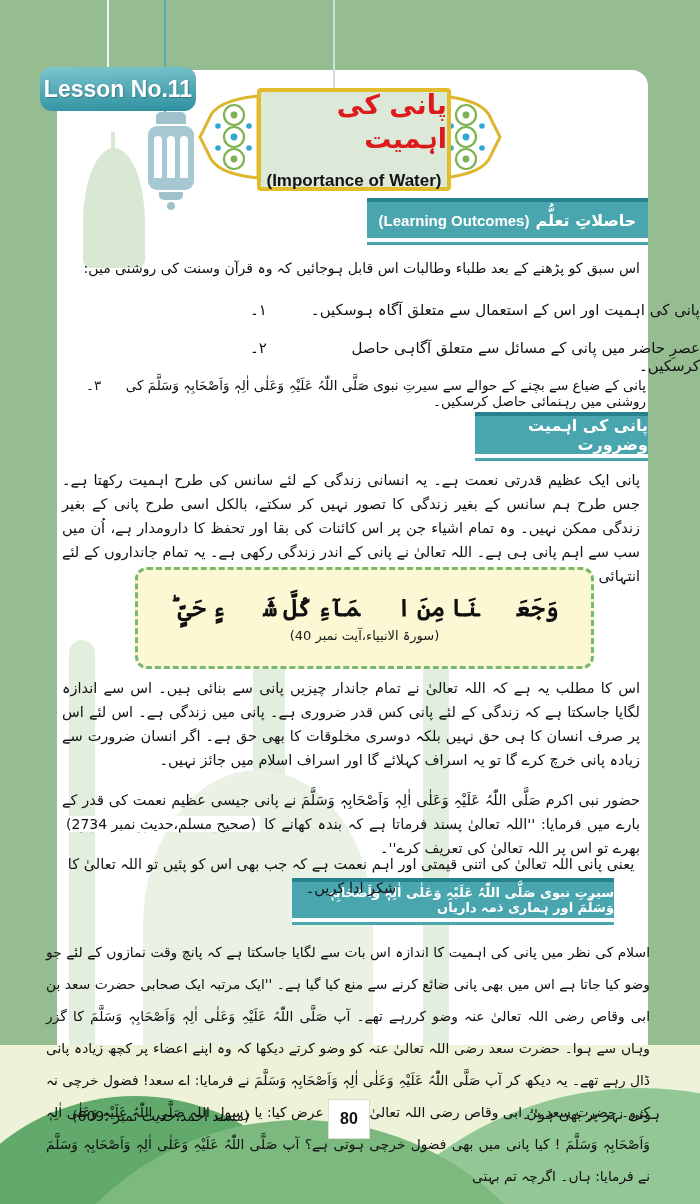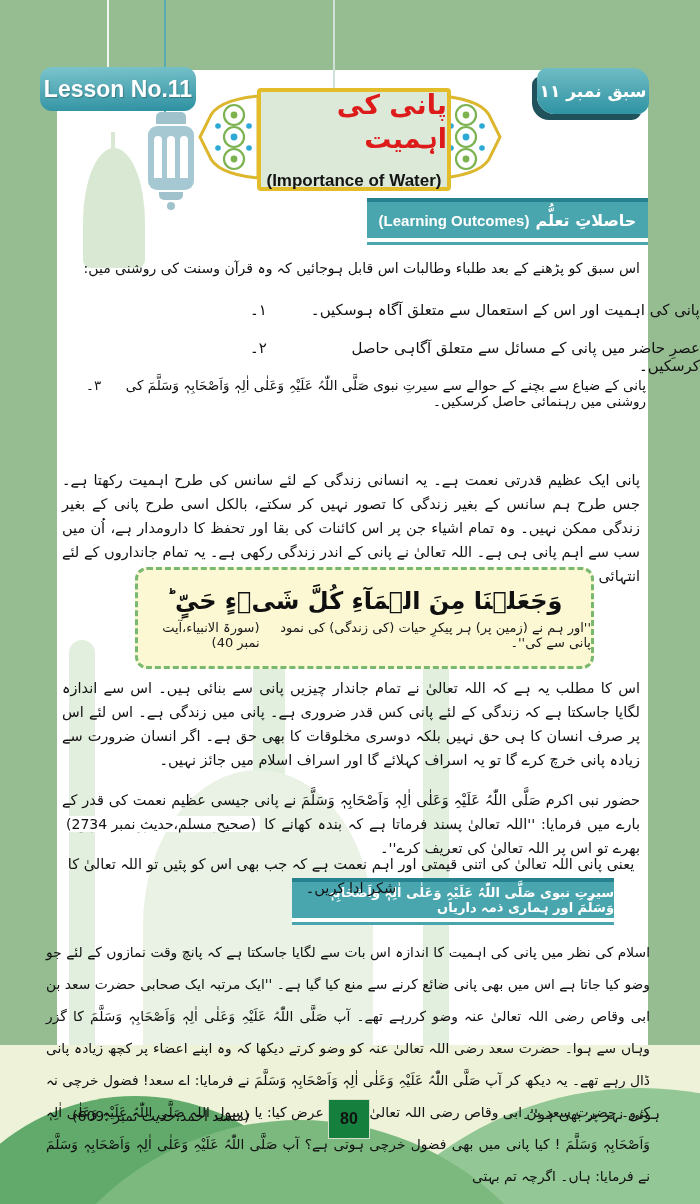--- a/index.html
+++ b/index.html
@@ -66,34 +66,34 @@
   .it3{left:86px;top:377px;gap:12px;font-size:13.5px;width:560px;}
   .para{text-align:justify;font-size:14.5px;line-height:24px;}
   .p1{left:62px;top:468px;width:578px;}
   .p2{left:62px;top:676px;width:578px;}
   .p3{left:62px;top:788px;width:578px;}
   .p4{left:62px;top:852px;width:578px;text-align:center;}
   .p5{left:46px;top:936px;width:604px;font-size:13.8px;line-height:32px;}
   .verse{position:absolute;left:135px;top:567px;width:453px;height:96px;z-index:6;
          background:#fcf8d4;border:3px dashed #79b86f;border-radius:12px;
          display:flex;flex-direction:column;align-items:center;justify-content:center;direction:rtl;}
-  .verse-ar{font-size:24px;font-weight:bold;color:#101010;line-height:1.3;}
+  .verse-ar{font-size:24px;font-weight:bold;color:#101010;line-height:1.3;font-family:Liberation Serif, serif;}
   .verse-tr{font-size:13px;color:#1a1a1a;margin-top:3px;display:flex;gap:10px;direction:rtl;}
   .cite{position:absolute;z-index:7;direction:ltr;font-weight:normal;color:#111;}
   .cite1{left:62px;top:816px;font-size:14px;background:#fff;padding:0 4px;}
   .cite2{left:72px;top:1108px;font-size:14px;}
   .closing{position:absolute;z-index:7;left:520px;top:1106px;width:140px;direction:rtl;
            text-align:right;font-size:14.5px;color:#111;}
   
   .band{position:absolute;left:0;top:1045px;width:700px;height:159px;background:#edf2d8;z-index:2;}
   .circle{position:absolute;border-radius:50%;z-index:3;}
   .cL{left:-80px;top:1096px;width:430px;height:430px;background:#61aa6b;}
   .cR{left:300px;top:1088px;width:680px;height:680px;background:#93c795;}
   .cC{left:10px;top:1120px;width:580px;height:580px;background:#7cb97f;}
-  .pageno{position:absolute;left:329px;top:1100px;width:40px;height:38px;background:#15803d;z-index:8;
+  .pageno{position:absolute;left:329px;top:1100px;width:40px;height:38px;background:#ffffff;z-index:8;
           display:flex;align-items:center;justify-content:center;
           font:bold 16px "Liberation Sans",sans-serif;color:#111;box-shadow:0 0 0 1px #d8ddcc;}
 </style>
 </head>
 <body>
 
 <div class="page">
 
   <div class="string s1"></div>
   <div class="string s2"></div>
@@ -112,21 +112,20 @@
     <div class="lan-body">
         <i></i>
         <i></i>
         <i></i>
       </div>
     <div class="lan-base"></div>
     <div class="lan-tip"></div>
   </div>
 
   <div class="badge">Lesson No.11</div>
-  <div class="tab">سبق نمبر ۱۱</div>
 
   <svg class="orn orn-l" viewBox="0 0 62 86">
     <path d="M61 2 C30 5 16 13 12 25 L3 43 L12 61 C16 73 30 81 61 84 Z" fill="#ffffff" stroke="#dcb72e" stroke-width="3"></path>
     <g fill="none" stroke="#7cb250" stroke-width="2.2">
       <circle cx="37" cy="21" r="10"></circle>
         <circle cx="37" cy="43" r="10"></circle>
         <circle cx="37" cy="65" r="10"></circle>
     </g>
     <g fill="#7cb250">
         <circle cx="37" cy="21" r="3.4"></circle>
@@ -177,26 +176,26 @@
   </div>
   <div class="lo-item it2">
     <span class="num">۲۔</span>
     <span class="it">عصرِ حاضر میں پانی کے مسائل سے متعلق آگاہی حاصل کرسکیں۔</span>
   </div>
   <div class="lo-item it3">
     <span class="num">۳۔</span>
     <span class="it">پانی کے ضیاع سے بچنے کے حوالے سے سیرتِ نبوی صَلَّی اللّٰہُ عَلَیْہِ وَعَلٰی اٰلِہٖ وَاَصْحَابِہٖ وَسَلَّمَ کی روشنی میں رہنمائی حاصل کرسکیں۔</span>
   </div>
 
+  <div class="banner sec1-banner">پانی کی اہمیت وضرورت</div>
   <div class="tx para p1">پانی ایک عظیم قدرتی نعمت ہے۔ یہ انسانی زندگی کے لئے سانس کی طرح اہمیت رکھتا ہے۔ جس طرح ہم سانس کے بغیر زندگی کا تصور نہیں کر سکتے، بالکل اسی طرح پانی کے بغیر زندگی ممکن نہیں۔ وہ تمام اشیاء جن پر اس کائنات کی بقا اور تحفظ کا دارومدار ہے، اُن میں سب سے اہم پانی ہی ہے۔ اللہ تعالیٰ نے پانی کے اندر زندگی رکھی ہے۔ یہ تمام جانداروں کے لئے انتہائی ضروری ہے۔ قرآن مجید میں اللہ تعالیٰ فرماتے ہیں:</div>
 
   <div class="verse">
     <div class="verse-ar">وَجَعَلۡنَا مِنَ الۡمَآءِ کُلَّ شَیۡءٍ حَیٍّ ؕ</div>
     <div class="verse-tr">
-      <span>''اور ہم نے (زمین پر) ہر پیکرِ حیات (کی زندگی) کی نمود پانی سے کی''۔</span>
       <span>(سورۃ الانبیاء،آیت نمبر 40)</span>
     </div>
   </div>
 
   <div class="tx para p2">اس کا مطلب یہ ہے کہ اللہ تعالیٰ نے تمام جاندار چیزیں پانی سے بنائی ہیں۔ اس سے اندازہ لگایا جاسکتا ہے کہ زندگی کے لئے پانی کس قدر ضروری ہے۔ پانی میں زندگی ہے۔ اس لئے اس پر صرف انسان کا ہی حق نہیں بلکہ دوسری مخلوقات کا بھی حق ہے۔ اگر انسان ضرورت سے زیادہ پانی خرچ کرے گا تو یہ اسراف کہلائے گا اور اسراف اسلام میں جائز نہیں۔</div>
   <div class="tx para p3">حضور نبی اکرم صَلَّی اللّٰہُ عَلَیْہِ وَعَلٰی اٰلِہٖ وَاَصْحَابِہٖ وَسَلَّمَ نے پانی جیسی عظیم نعمت کی قدر کے بارے میں فرمایا: ''اللہ تعالیٰ پسند فرماتا ہے کہ بندہ کھانے کا لقمہ کھائے یا مشروب کا گھونٹ بھرے تو اس پر اللہ تعالیٰ کی تعریف کرے''۔</div>
   <div class="cite cite1">(صحیح مسلم،حدیث نمبر 2734)</div>
   <div class="tx para p4">یعنی پانی اللہ تعالیٰ کی اتنی قیمتی اور اہم نعمت ہے کہ جب بھی اس کو پئیں تو اللہ تعالیٰ کا شکر ادا کریں۔</div>
 
   <div class="banner sec2-banner">سیرتِ نبوی صَلَّی اللّٰہُ عَلَیْہِ وَعَلٰی اٰلِہٖ وَاَصْحَابِہٖ وَسَلَّمَ اور ہماری ذمہ داریاں</div>

